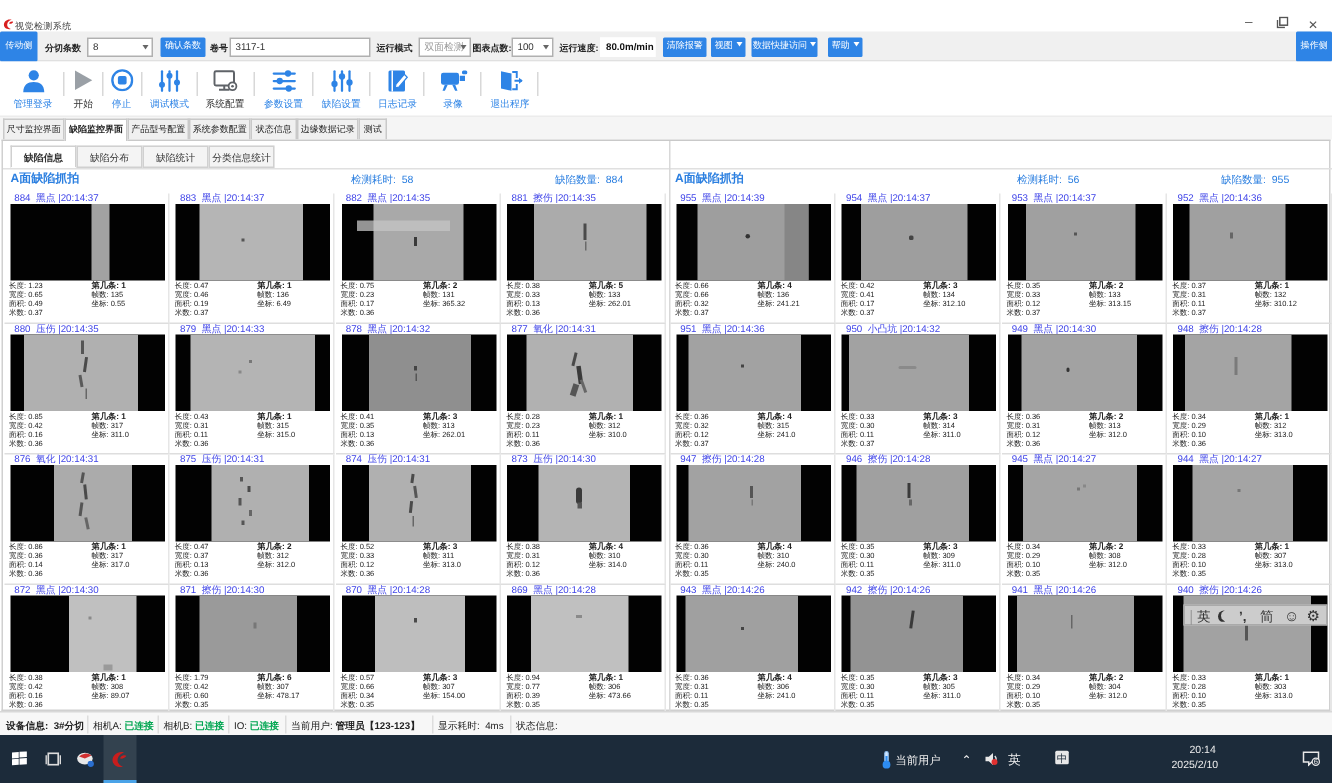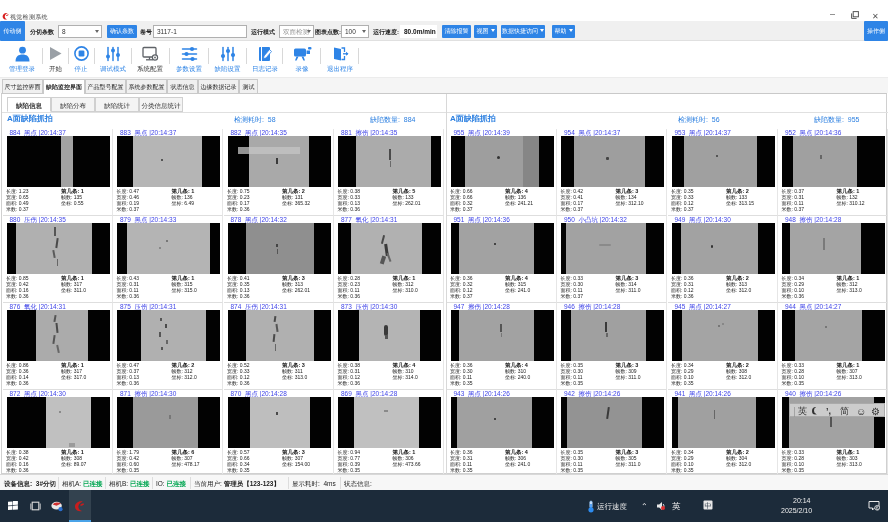--- a/index.html
+++ b/index.html
@@ -651,21 +651,21 @@
  <span style="position:absolute;left:69px;top:0;width:22px;height:32px;background:#33424f;border-bottom:2px solid #4aa3e8"></span>
  <span class="ti" style="left:74px;top:10px"><svg width="11" height="12" viewBox="0 0 11 12" style="">
           <path d="M8.8 1.7 C4.9 0.3 1 3.4 1 6.6 C1 9.9 4.4 12.1 8 11.1 C5.9 10.4 4.1 8.7 4.4 6.3 C4.7 3.9 6.8 2.2 8.8 1.7 Z" fill="#c81d1d"></path>
           <path d="M6.3 4.8 C7.5 3.6 9.2 3.2 10.2 3.9 C9.6 5.1 7.8 6 6.3 5.8 Z" fill="#c81d1d"></path>
         </svg></span>
  <span class="ti" style="left:587px;top:10px"><svg width="8" height="13" viewBox="0 0 8 13" style="">
           <rect x="2.8" y="1" width="2.4" height="7" rx="1.2" fill="#cfe6ff" stroke="#8ab8e8" stroke-width="0.7"></rect>
           <circle cx="4" cy="9.8" r="2.6" fill="#2d8cf0"></circle>
           <rect x="3.3" y="4" width="1.4" height="5" fill="#2d8cf0"></rect>
         </svg></span>
- <span class="tx" style="left:597px;top:12px;font-size:7.5px">运行速度</span>
+ <span class="tx" style="left:597px;top:12px;font-size:7.5px">当前用户</span>
  <span class="tx" style="left:641px;top:12px;font-size:8px">⌃</span>
  <span class="ti" style="left:656px;top:11px"><svg width="11" height="10" viewBox="0 0 11 10" style="">
           <path d="M1 3.5 L3.2 3.5 L6 1 L6 9 L3.2 6.5 L1 6.5 Z" fill="#e8e8e8"></path>
           <path d="M7.2 3 A3 3 0 0 1 7.2 7" fill="none" stroke="#e8e8e8" stroke-width="0.9"></path>
         </svg></span>
  <span class="tx" style="left:661px;top:16px;width:4px;height:4px;background:#e03030;border-radius:50%"></span>
  <span class="tx" style="left:672px;top:11px;font-size:8.5px">英</span>
  <span class="ti" style="left:703px;top:10px"><svg width="10" height="10" viewBox="0 0 10 10" style="">
           <rect x="0.5" y="0.5" width="9" height="9" rx="1" fill="#e8e8e8"></rect>
           <text x="5" y="7.8" font-size="7" fill="#1c2b3a" text-anchor="middle">中</text>

